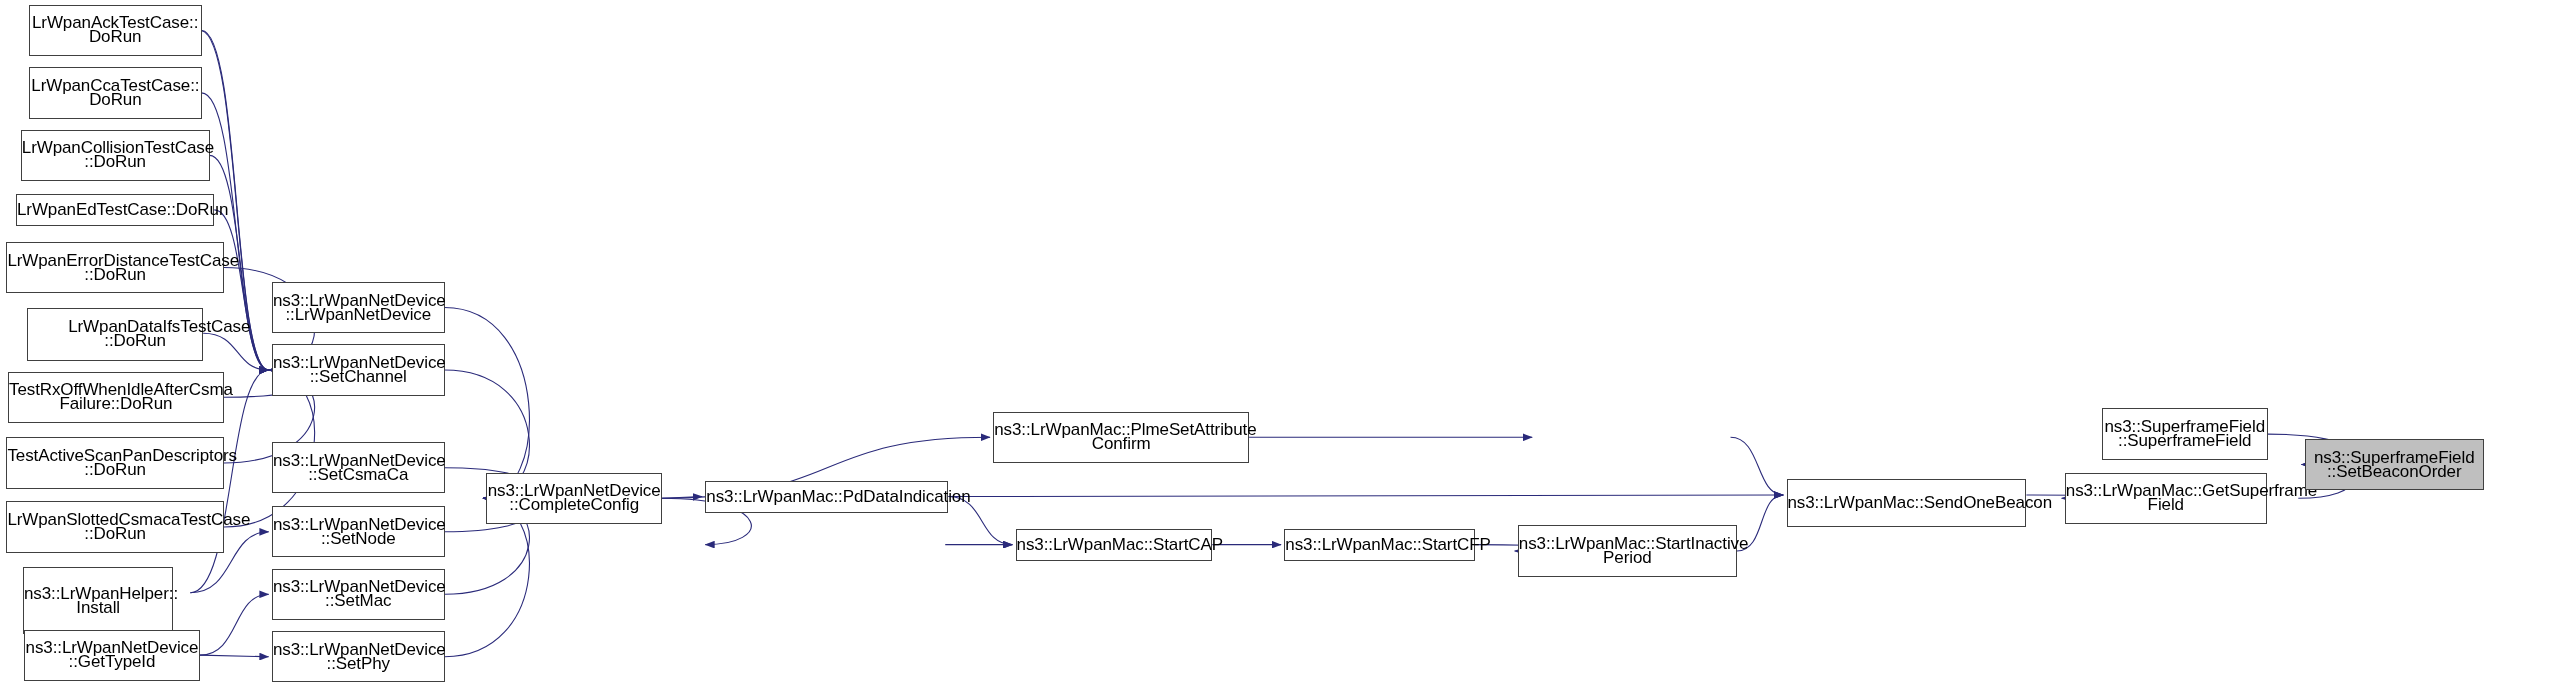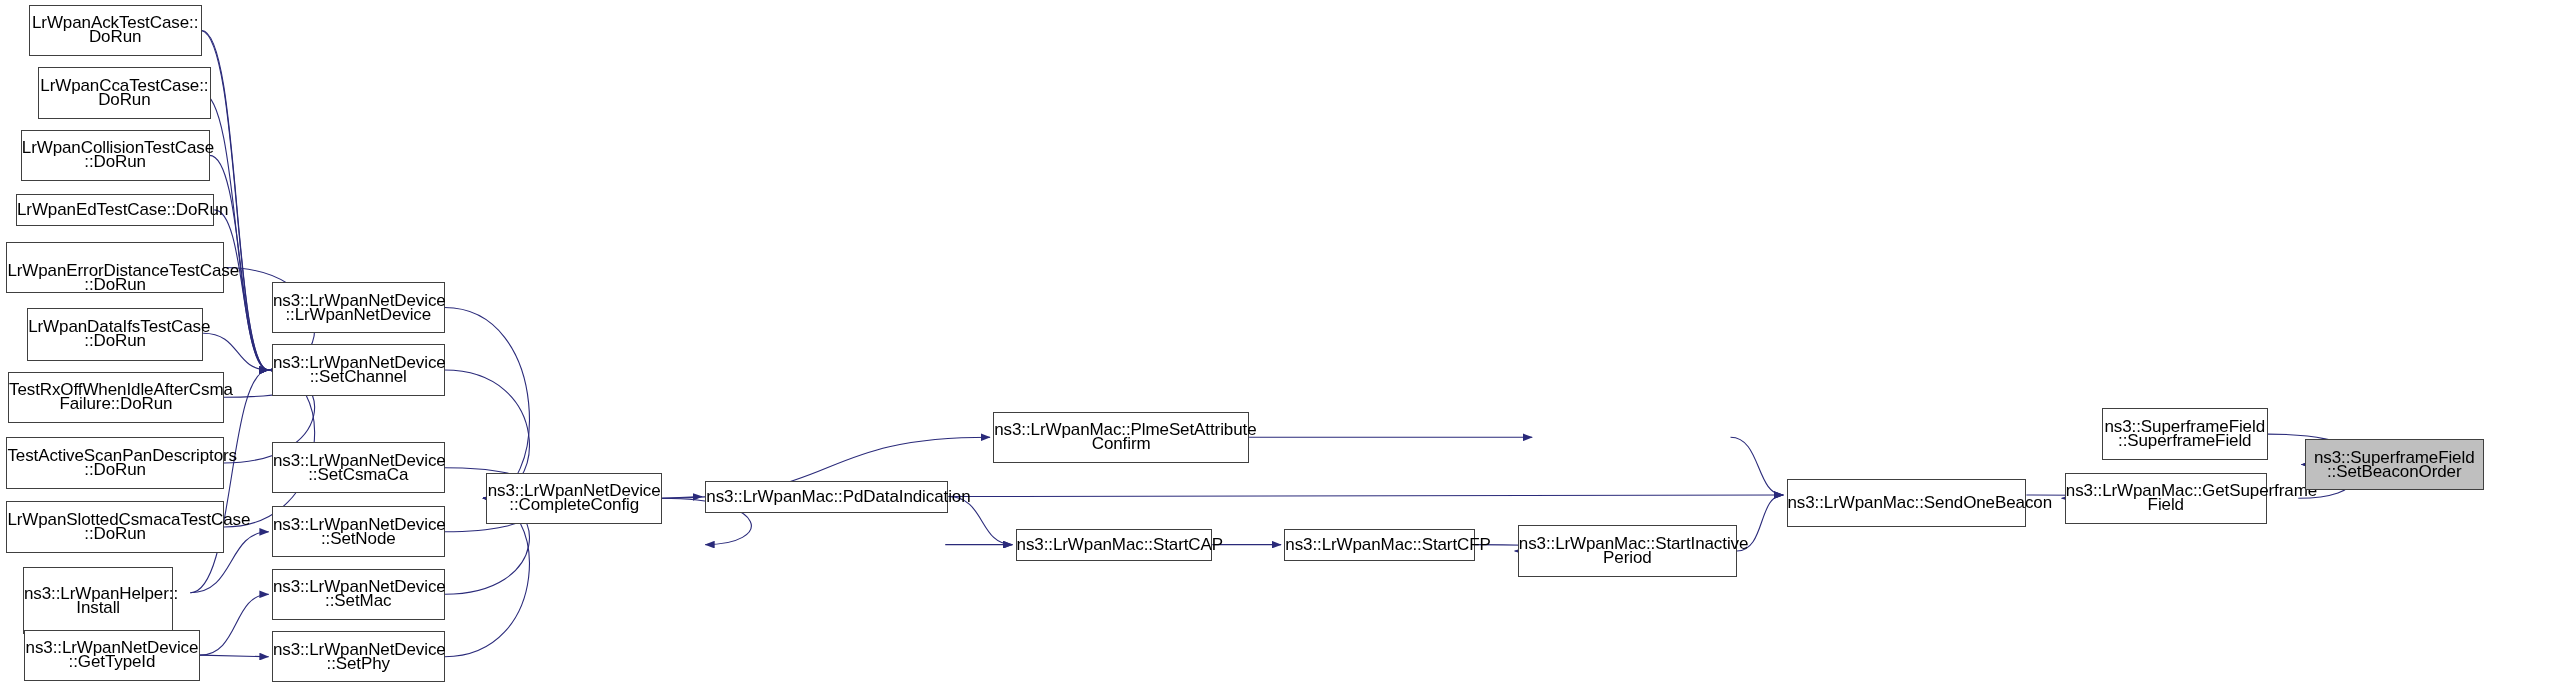--- a/index.html
+++ b/index.html
@@ -91,28 +91,28 @@
         <path d="M1082,273 C1101.25,273 1097.75,309 1115,309" marker-end="url(#arrow)" vector-effect="non-scaling-stroke"></path>
         <path d="M593,310 L1115,309" marker-end="url(#arrow)" vector-effect="non-scaling-stroke"></path>
         <path d="M1086,344 C1104,344 1099,309 1115,309" marker-end="url(#arrow)" vector-effect="non-scaling-stroke"></path>
         <path d="M1267,309 C1331,309 1331,311 1289,311" marker-end="url(#arrow)" vector-effect="non-scaling-stroke"></path>
         <path d="M1437,311 C1481,311 1481,290 1439,290" marker-end="url(#arrow)" vector-effect="non-scaling-stroke"></path>
         <path d="M1418,271 C1481,271 1481,290 1439,290" marker-end="url(#arrow)" vector-effect="non-scaling-stroke"></path>
       </g>
   </svg>
 <div class="node" style="left: 28.7888px; top: 4.80556px; width: 172.732px; height: 51.2593px;"><span class="node-label">LrWpanAckTestCase::
 DoRun</span></div>
-    <div class="node" style="left: 38px; top: 67.2778px; width: 172.732px; height: 51.2593px;"><span class="node-label">LrWpanCcaTestCase::
+    <div class="node" style="left: 29px; top: 67.2778px; width: 172.732px; height: 51.2593px;"><span class="node-label">LrWpanCcaTestCase::
 DoRun</span></div>
     <div class="node" style="left: 20.7919px; top: 129.75px; width: 188.726px; height: 51.2593px;"><span class="node-label">LrWpanCollisionTestCase
 ::DoRun</span></div>
     <div class="node" style="left: 15.9938px; top: 193.824px; width: 198.322px; height: 32.037px;"><span class="node-label">LrWpanEdTestCase::DoRun</span></div>
-    <div class="node" style="left: 6.3975px; top: 241.88px; width: 217.515px; height: 51.2593px; align-items: flex-end;"><span class="node-label">LrWpanErrorDistanceTestCase
+    <div class="node" style="left: 6.3975px; top: 241.88px; width: 217.515px; height: 51.2593px;"><span class="node-label">LrWpanErrorDistanceTestCase
 ::DoRun</span></div>
-    <div class="node" style="left: 27.1894px; top: 307.556px; width: 175.931px; height: 53px;"><span class="node-label">LrWpanDataIfsTestCase
+    <div class="node" style="left: 27.1894px; top: 307.556px; width: 175.931px; height: 53px; padding-left: 40px;"><span class="node-label">LrWpanDataIfsTestCase
 ::DoRun</span></div>
     <div class="node" style="left: 7.99688px; top: 371.63px; width: 215.916px; height: 51.2593px;"><span class="node-label">TestRxOffWhenIdleAfterCsma
 Failure::DoRun</span></div>
     <div class="node" style="left: 6.3975px; top: 437.306px; width: 217.515px; height: 51.2593px; align-items: center;"><span class="node-label">TestActiveScanPanDescriptors
 ::DoRun</span></div>
     <div class="node" style="left: 6.3975px; top: 501.38px; width: 217.515px; height: 51.2593px;"><span class="node-label">LrWpanSlottedCsmacaTestCase
 ::DoRun</span></div>
     <div class="node" style="left: 23px; top: 567.056px; width: 150.341px; height: 67px;"><span class="node-label">ns3::LrWpanHelper::
 Install</span></div>
     <div class="node" style="left: 23.9906px; top: 629.528px; width: 175.931px; height: 51.2593px;"><span class="node-label">ns3::LrWpanNetDevice

